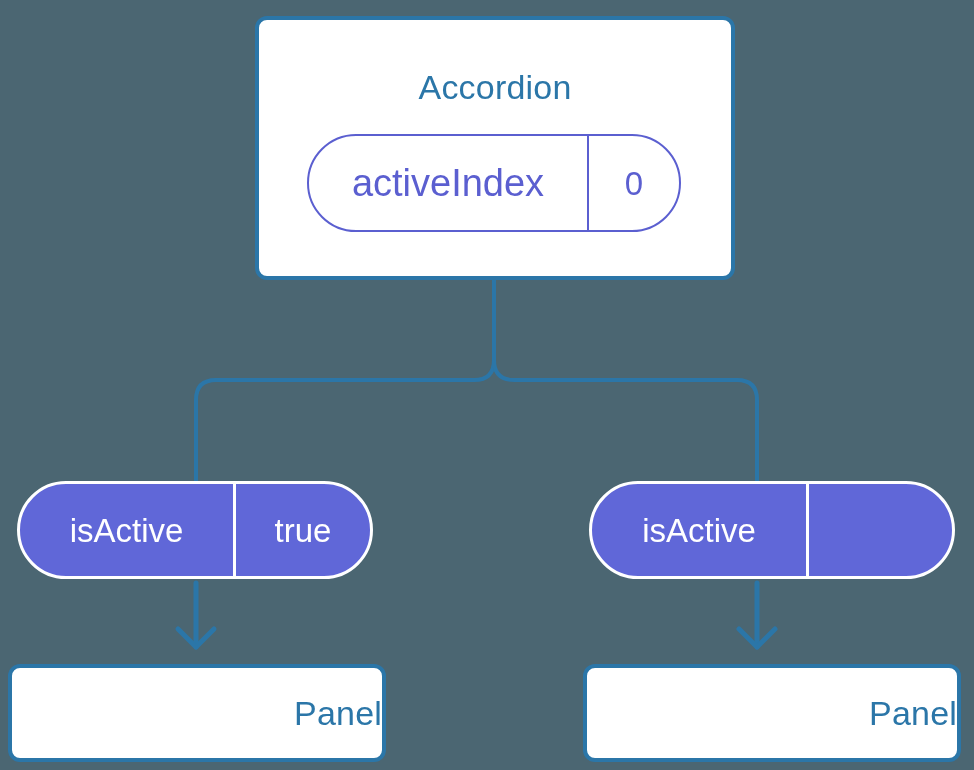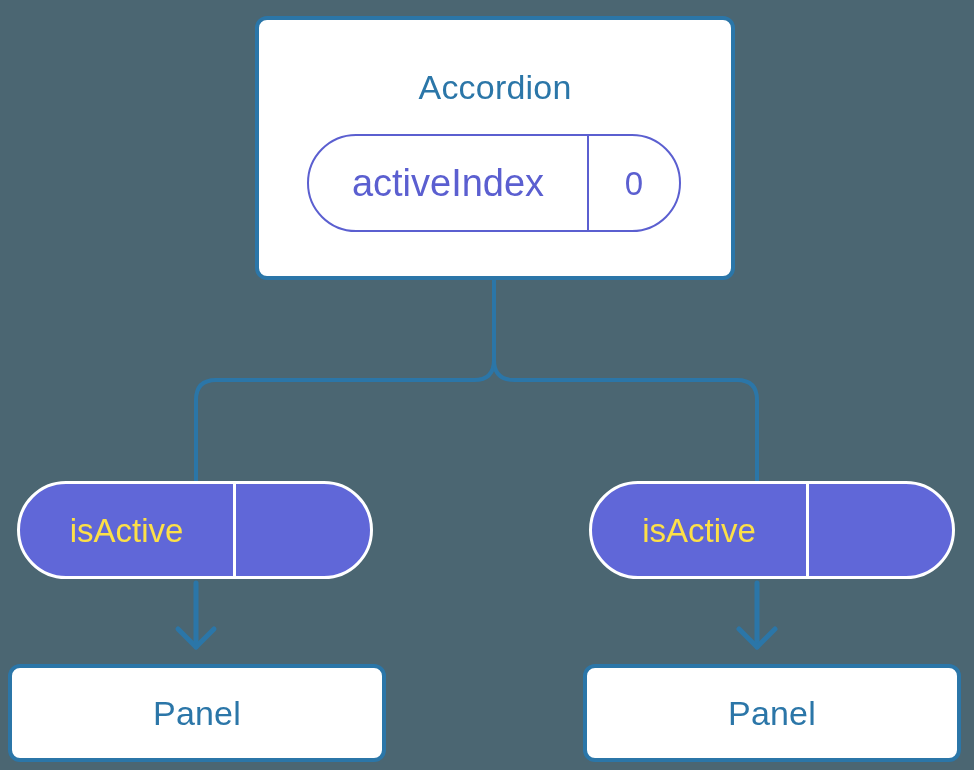--- a/index.html
+++ b/index.html
@@ -56,20 +56,21 @@
     height: 264px;
     justify-content: flex-start;
     padding-top: 50px;
   }
 
   .panel-box {
     width: 378px;
     height: 98px;
     justify-content: center;
     padding-top: 0;
+    align-items: flex-end;
   }
   #panel-left-box  { left: 8px;   top: 651px; }
   #panel-right-box { left: 583px; top: 651px; }
 
   
   .pill {
     position: absolute;
     box-sizing: border-box;
     display: flex;
     align-items: stretch;
@@ -106,21 +107,21 @@
   }
 
   
   .pill-filled {
     top: 468px;
     height: 98px;
     background: #6067d8;
     border: 3px solid #ffffff;
   }
   .pill-filled .pill-key {
-    color: #fde047;
+    color: #ffffff;
     font-size: 33px;
     border-right: 3px solid #ffffff;
   }
   .pill-filled .pill-val {
     flex: 1;
     color: #ffffff;
     font-size: 33px;
   }
   #pill-left  { left: 17px;  width: 356px; }
   #pill-left .pill-key  { width: 213px; }
@@ -160,20 +161,21 @@
     <div class="comp-title">Accordion</div>
   </div>
 
   <div class="pill" id="activeindex-pill">
     <div class="pill-key">activeIndex</div>
     <div class="pill-val">0</div>
   </div>
 
   <div class="pill pill-filled" id="pill-left">
     <div class="pill-key">isActive</div>
+    <div class="pill-val">true</div>
   </div>
 
   <div class="pill pill-filled" id="pill-right">
     <div class="pill-key">isActive</div>
   </div>
 
   <div class="comp-box panel-box" id="panel-left-box">
     <div class="comp-title">Panel</div>
   </div>
 

